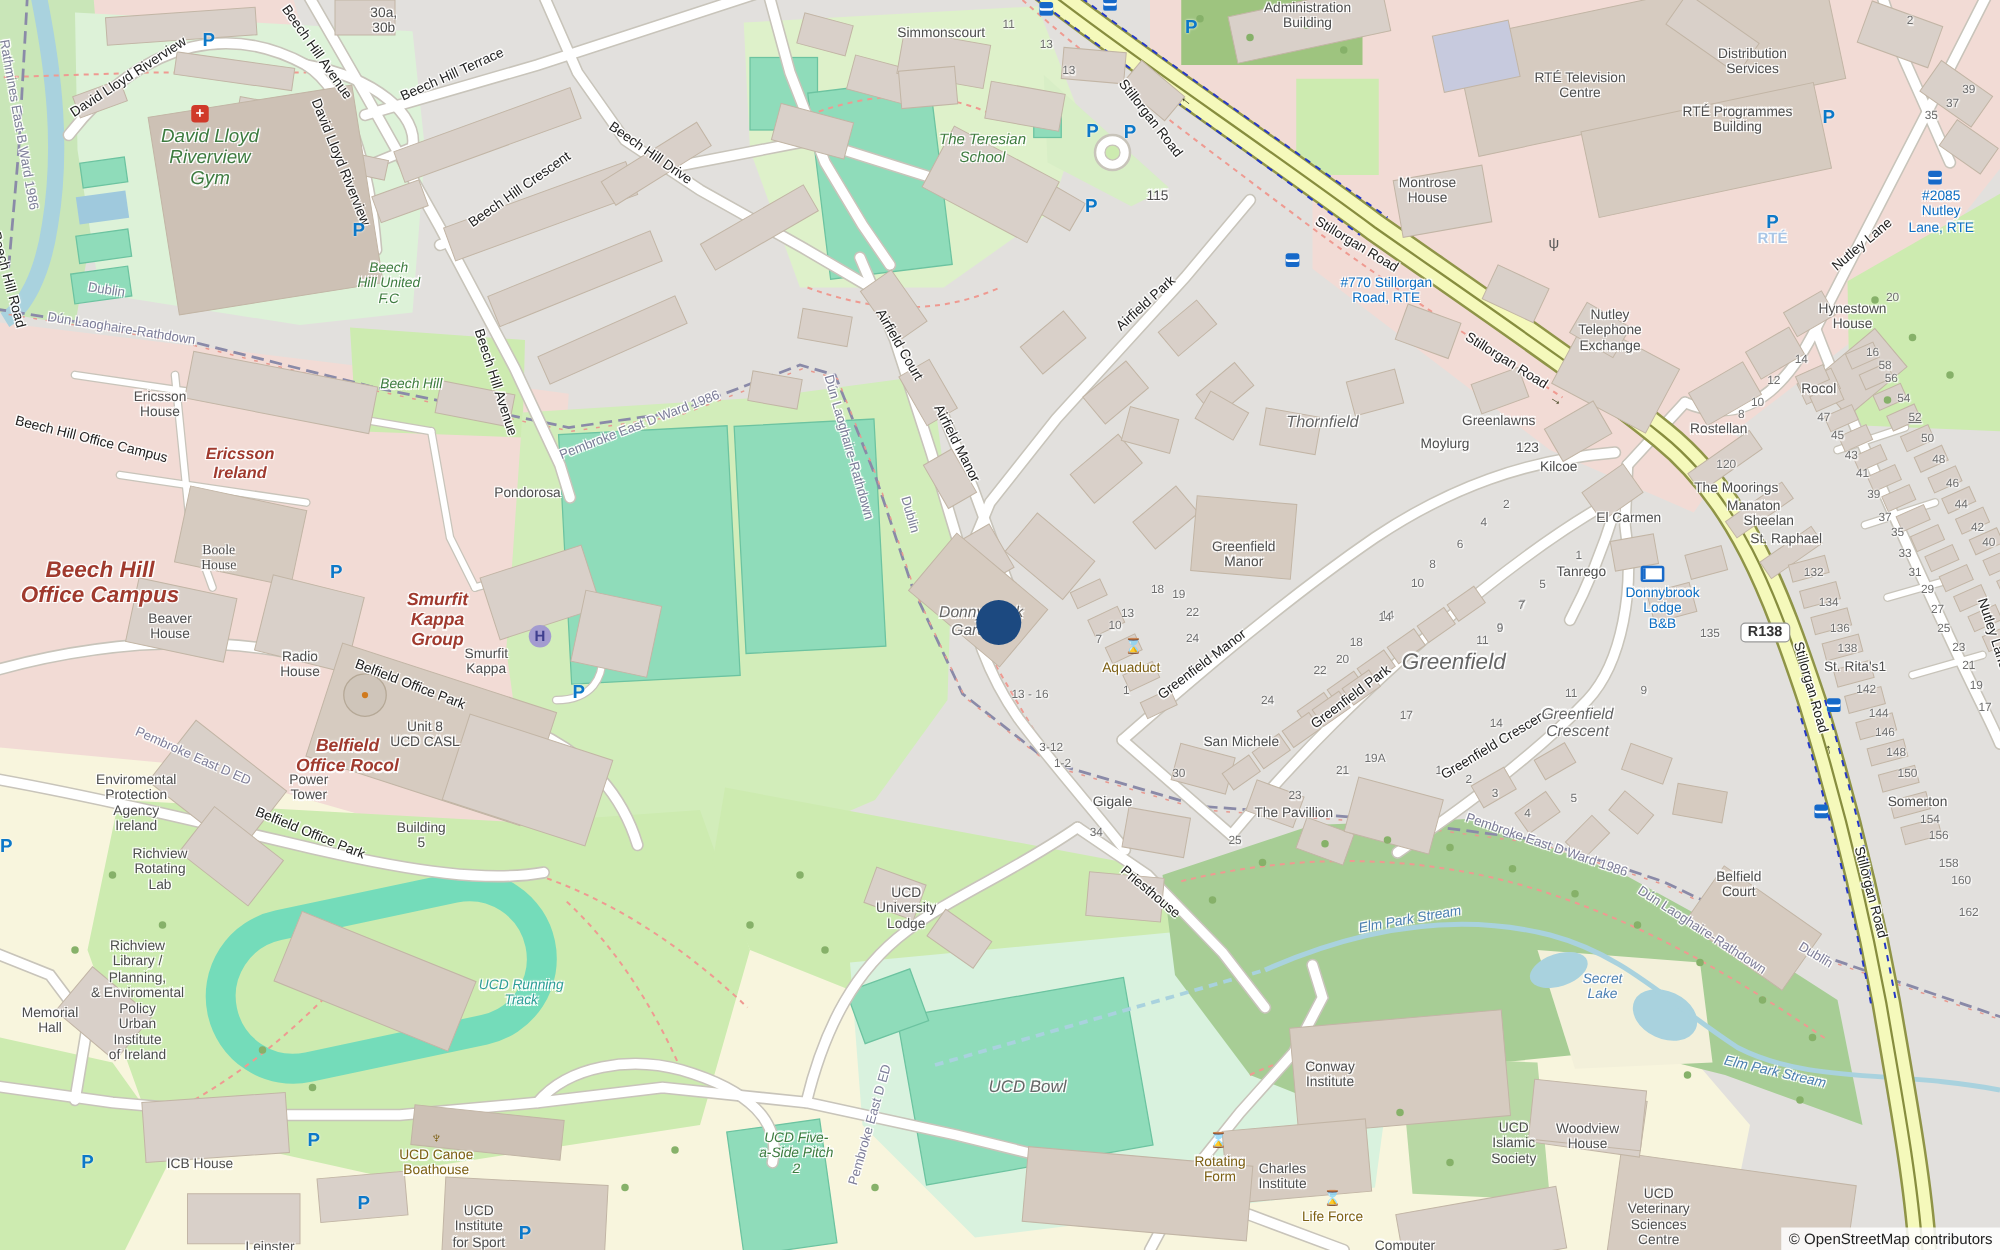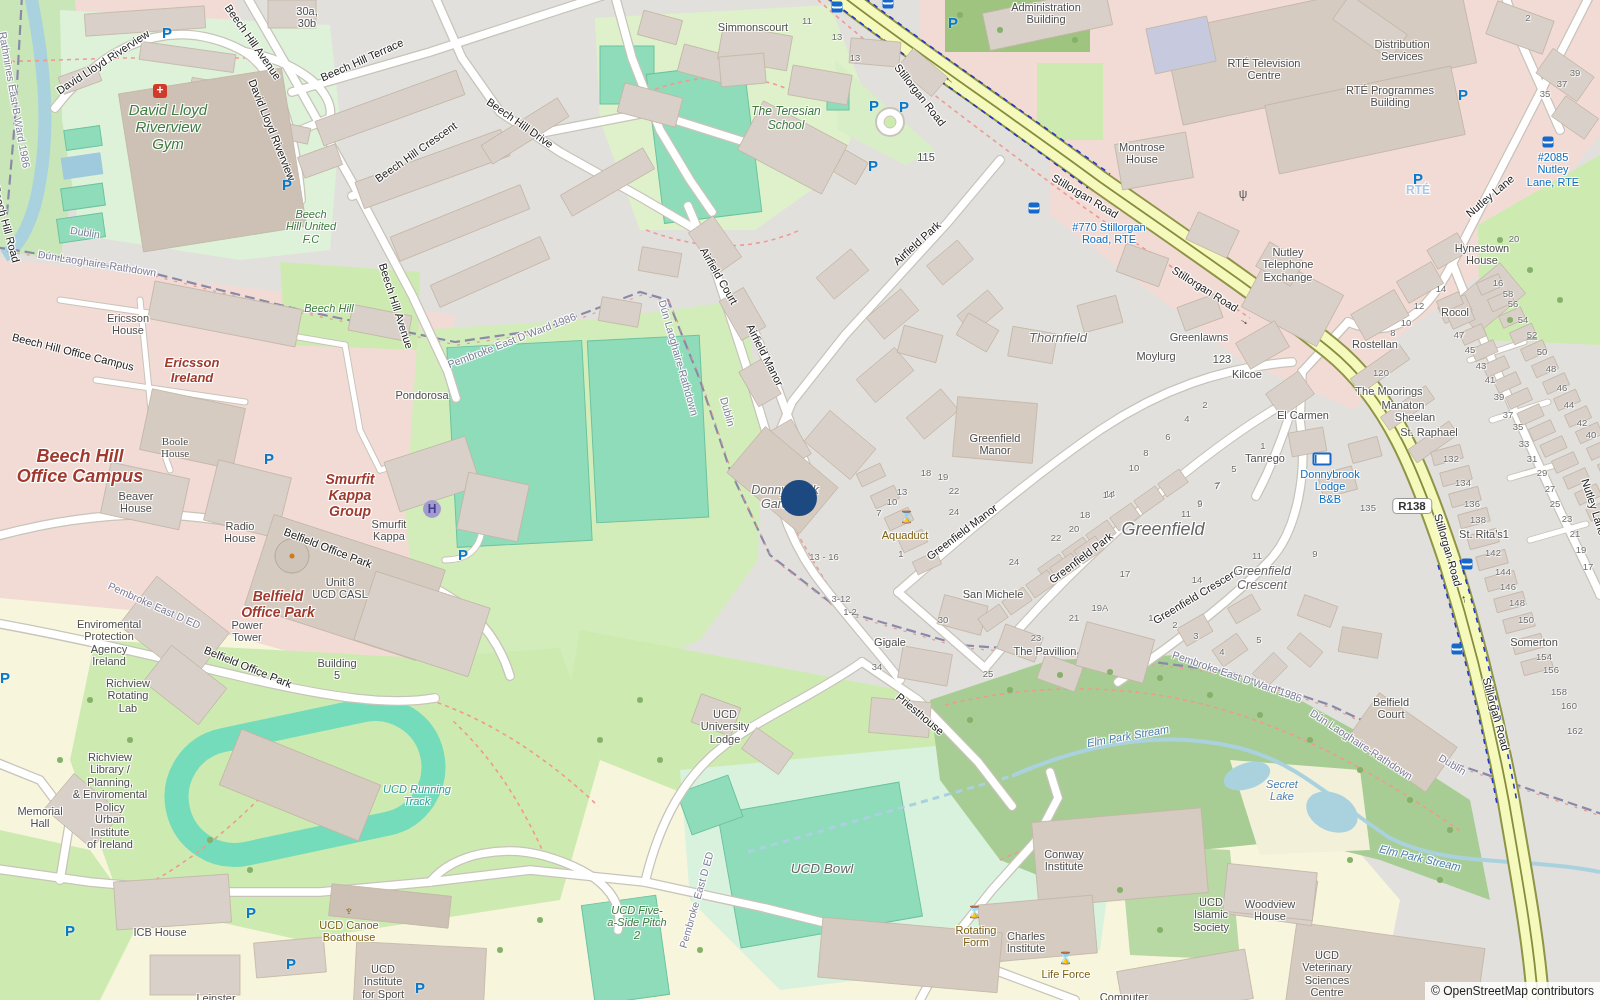--- a/index.html
+++ b/index.html
@@ -617,21 +617,21 @@
       <div class="lbl pl" style="left: 1247px; top: 374px; transform: translate(-50%, -50%) rotate(0deg);">
         <div>Kilcoe</div>
       </div>
       <div class="lbl pl" style="left: 995px; top: 444px; transform: translate(-50%, -50%) rotate(0deg);">
         <div>Greenfield</div>
         <div>Manor</div>
       </div>
       <div class="lbl pl" style="left: 993px; top: 594px; transform: translate(-50%, -50%) rotate(0deg);">
         <div>San Michele</div>
       </div>
-      <div class="lbl pl" style="left: 1035px; top: 651px; transform: translate(-50%, -50%) rotate(0deg); padding-left: 20px;">
+      <div class="lbl pl" style="left: 1035px; top: 651px; transform: translate(-50%, -50%) rotate(0deg);">
         <div>The Pavillion</div>
       </div>
       <div class="lbl pl" style="left: 890px; top: 642px; transform: translate(-50%, -50%) rotate(0deg);">
         <div>Gigale</div>
       </div>
       <div class="lbl pl" style="left: 422px; top: 395px; transform: translate(-50%, -50%) rotate(0deg);">
         <div>Pondorosa</div>
       </div>
       <div class="lbl pl" style="left: 307px; top: 17px; transform: translate(-50%, -50%) rotate(0deg);">
         <div>30a,</div>
@@ -770,21 +770,21 @@
         <div>Beech Hill</div>
         <div>Office Campus</div>
       </div>
       <div class="lbl mr" style="left: 350px; top: 496px; font-size: 14px; transform: translate(-50%, -50%) rotate(0deg);">
         <div>Smurfit</div>
         <div>Kappa</div>
         <div>Group</div>
       </div>
       <div class="lbl mr" style="left: 278px; top: 605px; font-size: 14px; transform: translate(-50%, -50%) rotate(0deg);">
         <div>Belfield</div>
-        <div>Office Park</div>
+        <div>Office Rocol</div>
       </div>
       <div class="lbl lc" style="left: 1163px; top: 529px; transform: translate(-50%, -50%) rotate(0deg);">
         <div>Greenfield</div>
       </div>
       <div class="lbl ls" style="left: 1058px; top: 338px; font-size: 13px; transform: translate(-50%, -50%) rotate(0deg);">
         <div>Thornfield</div>
       </div>
       <div class="lbl ls" style="left: 1262px; top: 578px; transform: translate(-50%, -50%) rotate(0deg);">
         <div>Greenfield</div>
         <div>Crescent</div>

